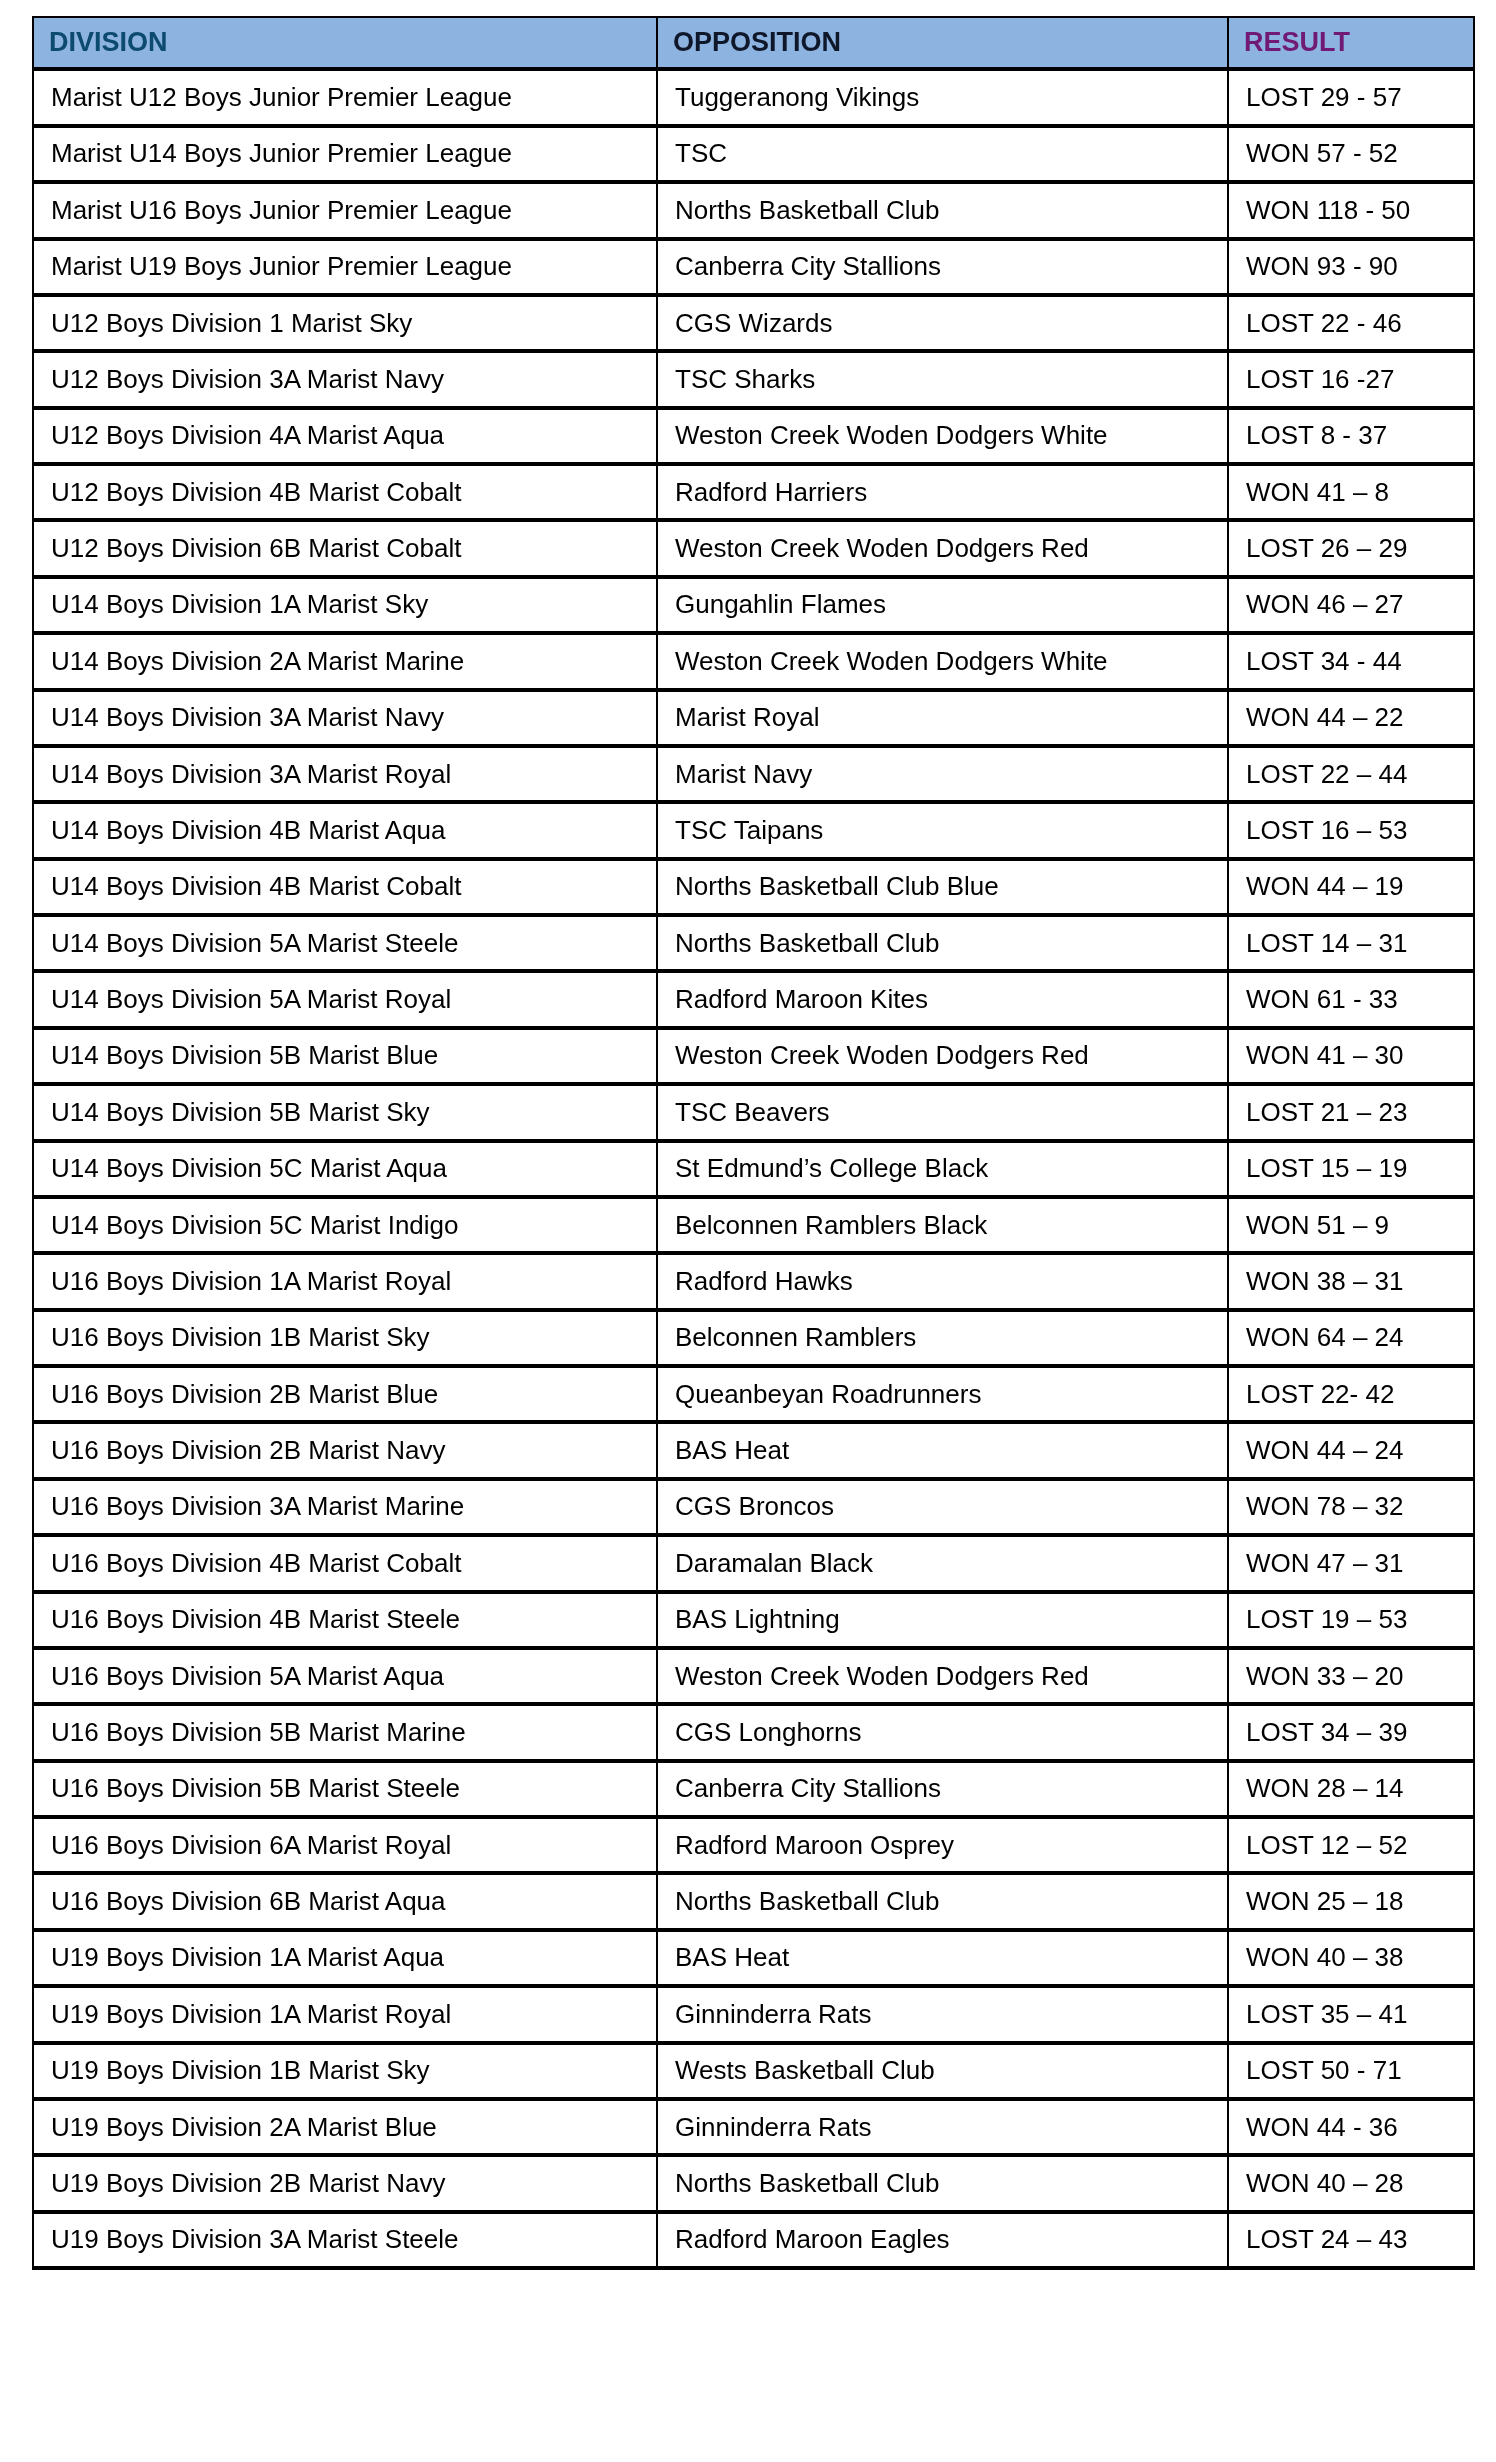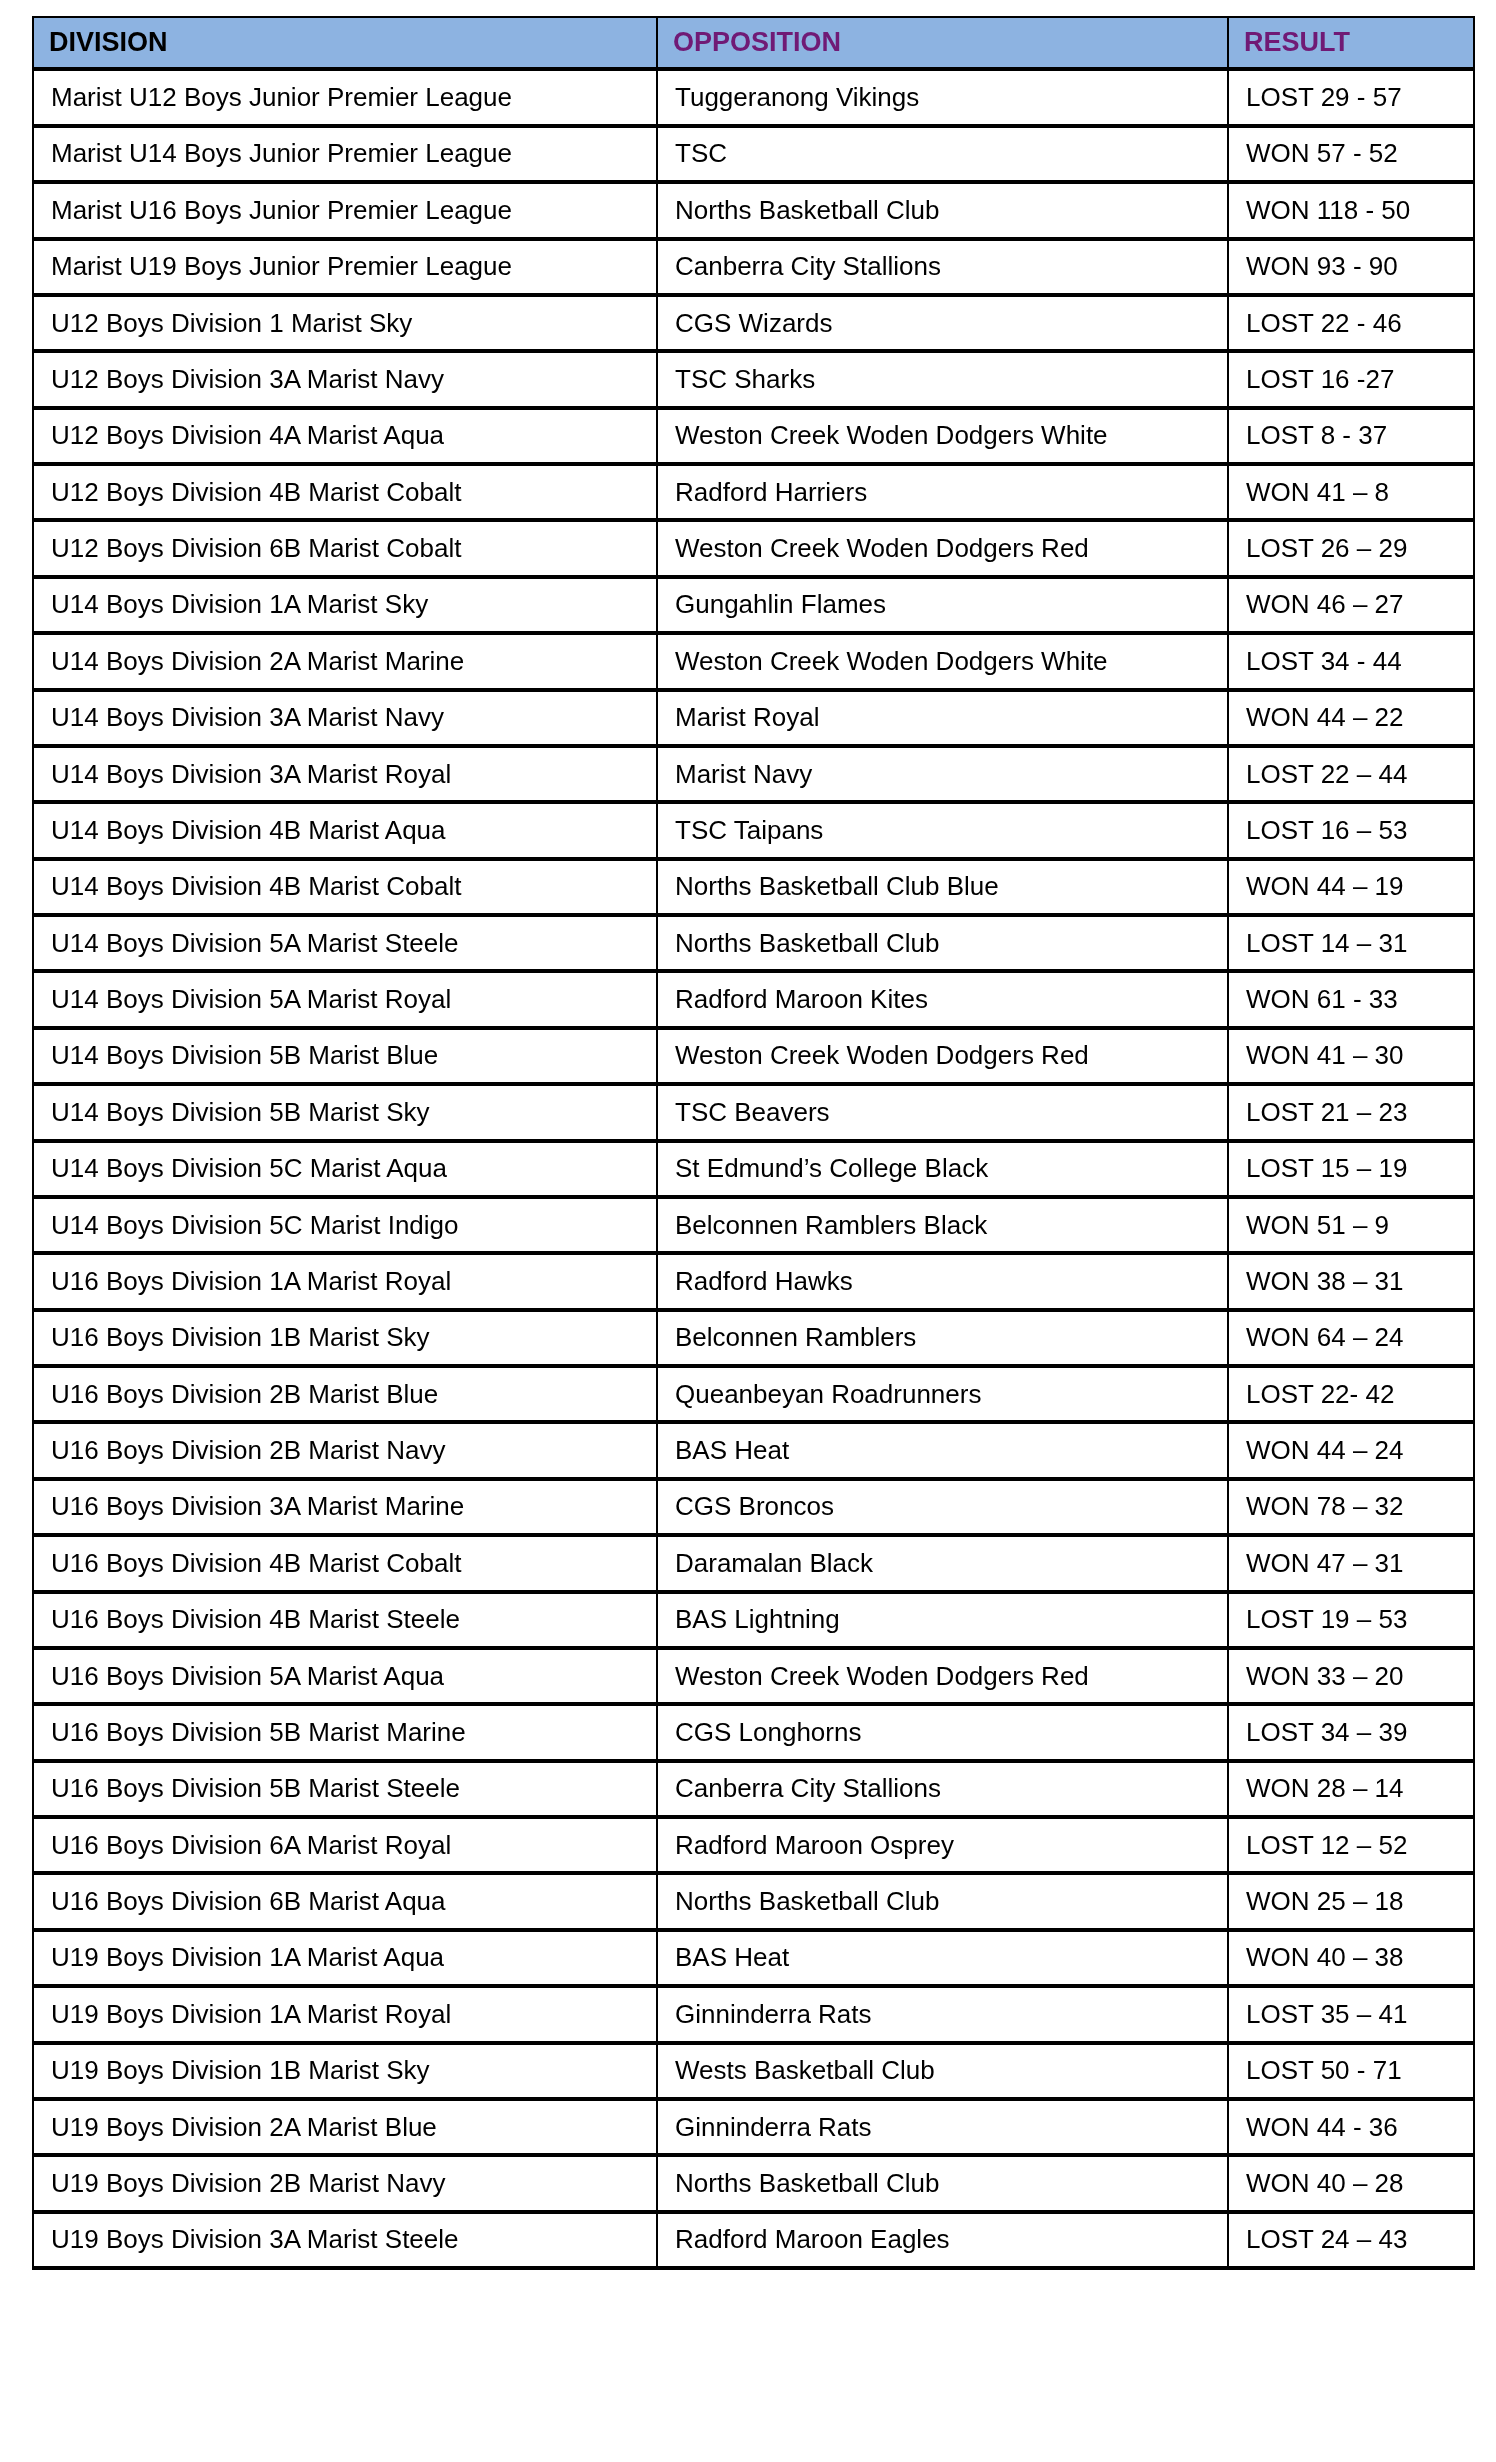--- a/index.html
+++ b/index.html
@@ -57,22 +57,22 @@
 <body>
 
 <table class="results-table">
   <colgroup>
     <col class="col-division">
     <col class="col-opposition">
     <col class="col-result">
   </colgroup>
   <thead>
     <tr>
-      <th style="background: rgb(141, 179, 225); color: #000000;">DIVISION</th>
-      <th style="background: rgb(141, 179, 225); color: #701a75;">OPPOSITION</th>
+      <th style="background: rgb(141, 179, 225); color: #0c4a6e;">DIVISION</th>
+      <th style="background: rgb(141, 179, 225); color: #0f172a;">OPPOSITION</th>
       <th style="background: rgb(141, 179, 225); color: #701a75;">RESULT</th>
     </tr>
   </thead>
   <tbody id="results-body">
       <tr>
     <td>Marist U12 Boys Junior Premier League</td>
     <td>Tuggeranong Vikings</td>
     <td>LOST 29 - 57</td>
   </tr>
       <tr>

